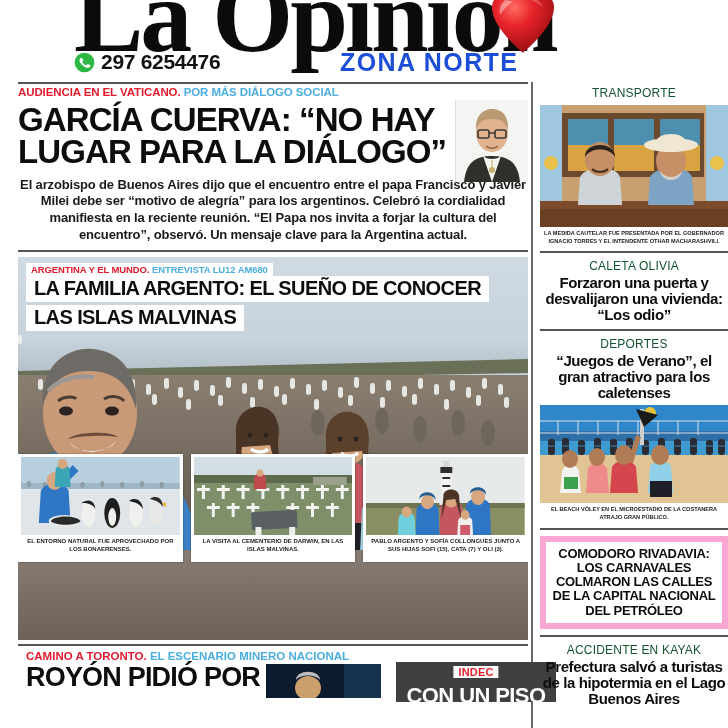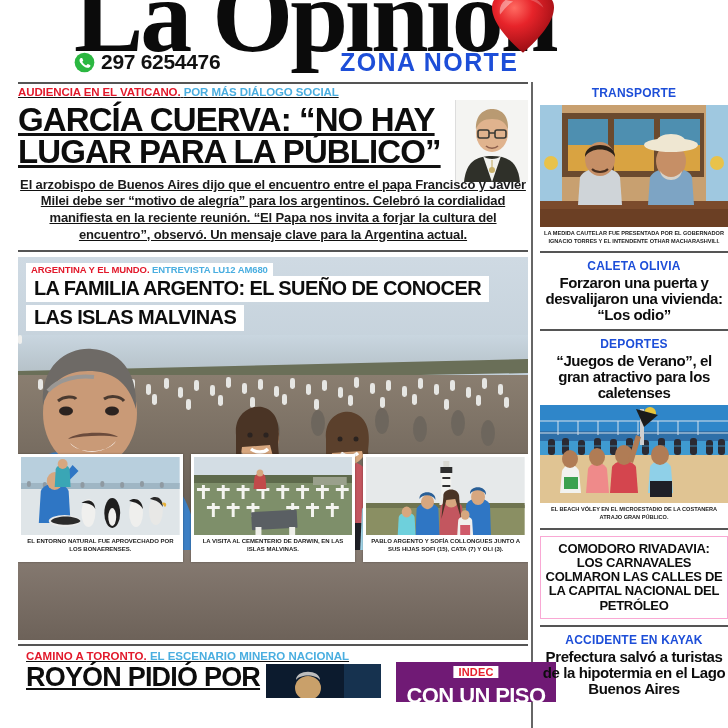--- a/index.html
+++ b/index.html
@@ -25,21 +25,21 @@
     position:absolute;left:340px;top:48px;
     font-size:25px;font-weight:700;letter-spacing:1.4px;color:#1d4ed8;
   }
   .wa-line{position:absolute;left:74px;top:50px;display:flex;align-items:center;gap:6px;}
   .wa-icon{width:21px;height:21px;display:block;}
   .wa-num{font-size:21px;font-weight:700;letter-spacing:-0.3px;color:#111;}
   .rule-main{position:absolute;left:18px;top:82px;width:510px;height:2px;background:#555;}
   .vdiv{position:absolute;left:531px;top:82px;width:2px;height:646px;background:#666;}
 
   
-  .left{position:absolute;left:18px;top:86px;width:510px;text-decoration:underline;}
+  .left{position:absolute;left:18px;top:86px;width:510px;}
 
   .kicker{font-size:11.5px;font-weight:700;letter-spacing:-0.1px;line-height:1.1;}
   .kicker .k-red{color:#e2192b;}
   .kicker .k-blue{color:#4aaee0;}
 
   .lead-head{
     font-size:33px;font-weight:700;line-height:0.97;letter-spacing:-0.9px;
     color:#0d0d0d;margin-top:5px;width:430px;
   }
   .bishop{
@@ -90,51 +90,51 @@
   .bot-rule{width:510px;height:2px;background:#555;margin-top:4px;}
   .bot-kicker{margin-top:4px;font-size:11.5px;font-weight:700;}
   .bot-kicker .k-red{color:#e2192b;}
   .bot-kicker .k-blue{color:#4aaee0;}
   .bot-head{
     font-size:27px;font-weight:700;letter-spacing:-0.8px;line-height:1;margin-top:2px;color:#0d0d0d;
   }
   .bot-wrap{position:relative;width:510px;margin-left:8px;}
   .bot-photo{position:absolute;left:240px;top:14px;width:115px;height:34px;overflow:hidden;background:#0a1626;}
   .indec-box{
-    position:absolute;left:370px;top:12px;width:160px;height:40px;background:#701a75;overflow:hidden;
+    position:absolute;left:370px;top:12px;width:160px;height:40px;background:#404040;overflow:hidden;
   }
   .indec-tag{
     position:absolute;left:50%;transform:translateX(-50%);top:4px;background:#fff;color:#e8212e;
     font-size:11px;font-weight:700;padding:0 5px;letter-spacing:0.2px;
   }
   .indec-head{
     position:absolute;left:50%;transform:translateX(-50%);top:21px;color:#fff;
     font-size:22px;font-weight:700;letter-spacing:-0.6px;white-space:nowrap;
   }
 
   
   .side{position:absolute;left:540px;top:86px;width:188px;}
   .s-kicker{
-    text-align:center;color:#1d4ed8;font-size:12px;font-weight:700;letter-spacing:0.2px;
+    text-align:center;color:#14532d;font-size:12px;font-weight:400;letter-spacing:0.2px;
     margin-bottom:2px;
   }
   .s-head{
     text-align:center;font-size:15px;font-weight:700;line-height:1.06;
     letter-spacing:-0.4px;color:#0d0d0d;
   }
   .s-photo{width:188px;overflow:hidden;margin-top:5px;display:block;}
   .s-cap{
     font-size:5.6px;line-height:1.35;text-align:center;font-weight:700;color:#1b1b1b;
     margin-top:3px;padding:0 2px;
   }
   .s-cap b{font-weight:800;}
   .s-rule{width:188px;height:2px;background:#555;margin:6px 0 6px 0;}
 
   .boxed{
-    border:1px solid #f9a8d4;padding:5px 4px;text-align:center;
+    border:6px solid #f9a8d4;padding:5px 4px;text-align:center;
     font-size:13px;font-weight:700;line-height:1.1;letter-spacing:-0.3px;color:#0d0d0d;
   }
 
   
   .art{display:block;width:100%;height:100%;}
 </style>
 </head>
 <body>
 
 <div class="page">
@@ -176,21 +176,21 @@
   <div class="left">
 
     <div style="position:relative;">
       <div class="kicker">
         <span class="k-red">AUDIENCIA EN EL VATICANO.</span>
         <span class="k-blue">POR MÁS DIÁLOGO SOCIAL</span>
       </div>
 
       <div class="lead-head">
         <div>GARCÍA CUERVA: “NO HAY</div>
-        <div>LUGAR PARA LA PÚBLICO”</div>
+        <div>LUGAR PARA LA DIÁLOGO”</div>
       </div>
 
       <div class="bishop">
         <svg class="art" viewBox="0 0 72 82" preserveAspectRatio="xMidYMid slice">
           <rect width="72" height="82" fill="#f4f4f2"></rect>
           <path d="M8 82 C 10 62, 20 56, 36 56 C 52 56, 62 62, 64 82 Z" fill="#2f3029"></path>
           <path d="M27 56 L36 82 L45 56 C41 60, 31 60, 27 56 Z" fill="#f2f2ee"></path>
           <ellipse cx="36" cy="33" rx="16" ry="19" fill="#e0b38e"></ellipse>
           <path d="M20 30 C 19 14, 29 9, 36 9 C 44 9, 53 14, 52 30 C 50 22, 44 19, 36 19 C 28 19, 22 22, 20 30 Z" fill="#b99a72"></path>
           <rect x="22" y="30" width="11" height="8" rx="2" fill="none" stroke="#3a3a34" stroke-width="1.6"></rect>

